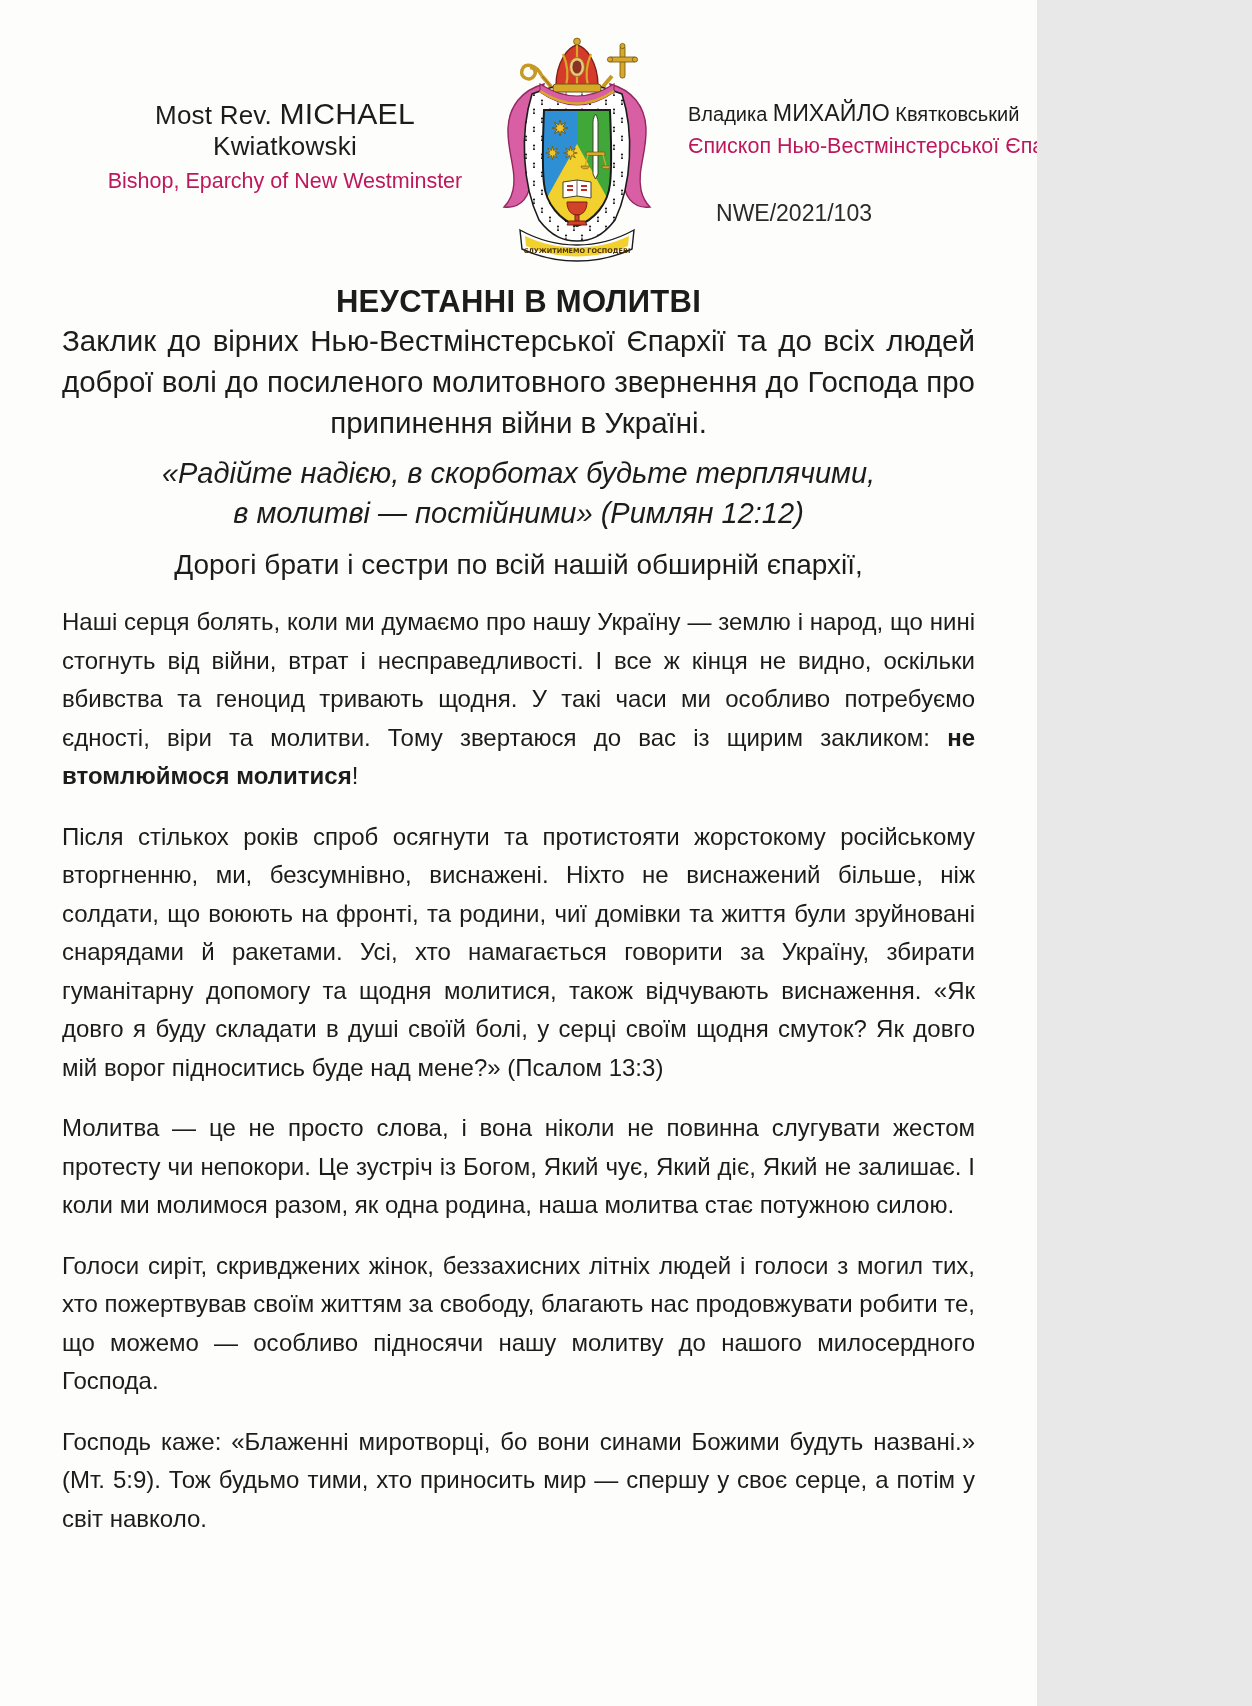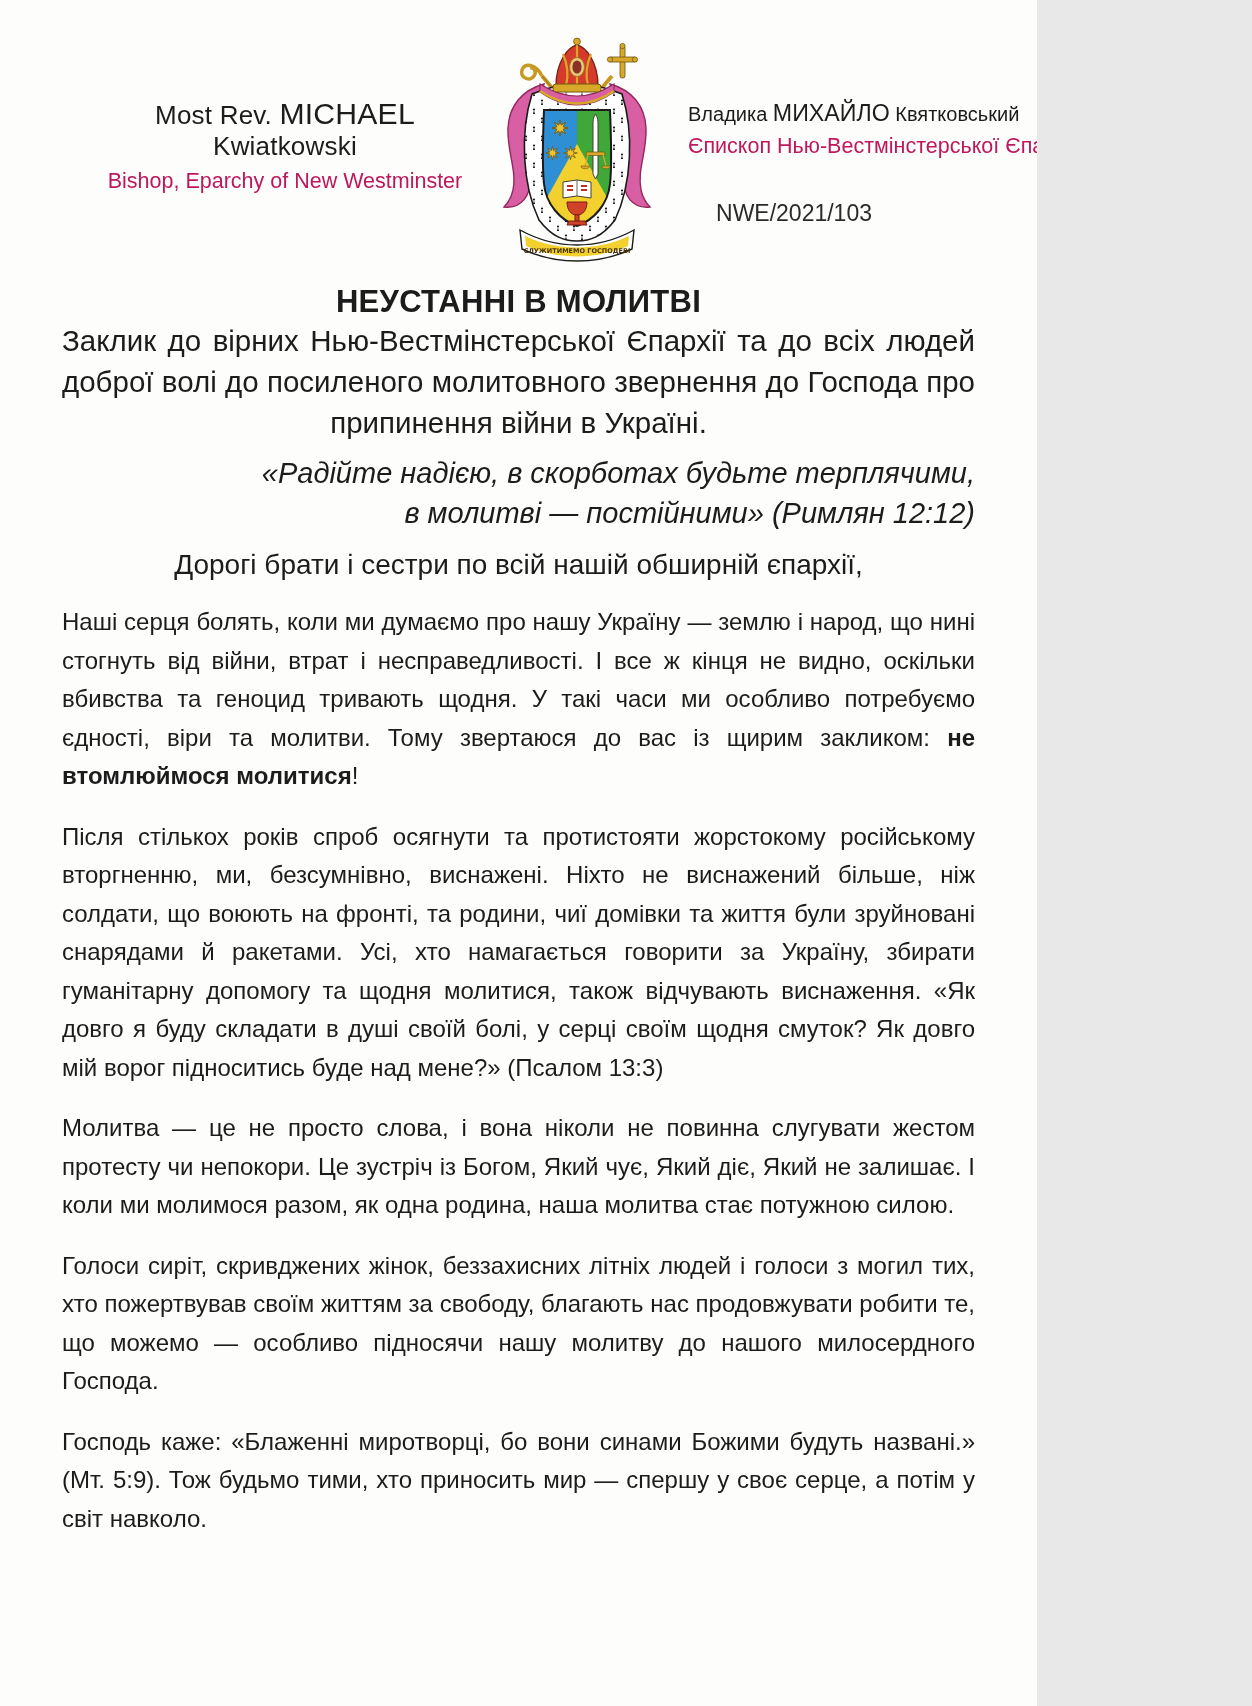--- a/index.html
+++ b/index.html
@@ -30,21 +30,21 @@
   
   .content { padding:0 62px; }
   .title {
     text-align:center; font-size:31px; font-weight:bold; margin-top:22px;
     letter-spacing:0.3px;
   }
   .subtitle {
     font-size:29.5px; line-height:41px; text-align:justify; text-align-last:center;
   }
   .quote {
-    font-style:italic; text-align:right; font-size:29px; line-height:40px;
+    font-style:italic; text-align:center; font-size:29px; line-height:40px;
     margin-top:10px;
   }
   .salutation { text-align:center; font-size:28px; margin-top:16px; }
   .body-par {
     font-size:24px; line-height:38.5px; text-align:justify; margin-top:22px;
   }
   .body-par strong { font-weight:bold; }
 </style>
 </head>
 <body>

